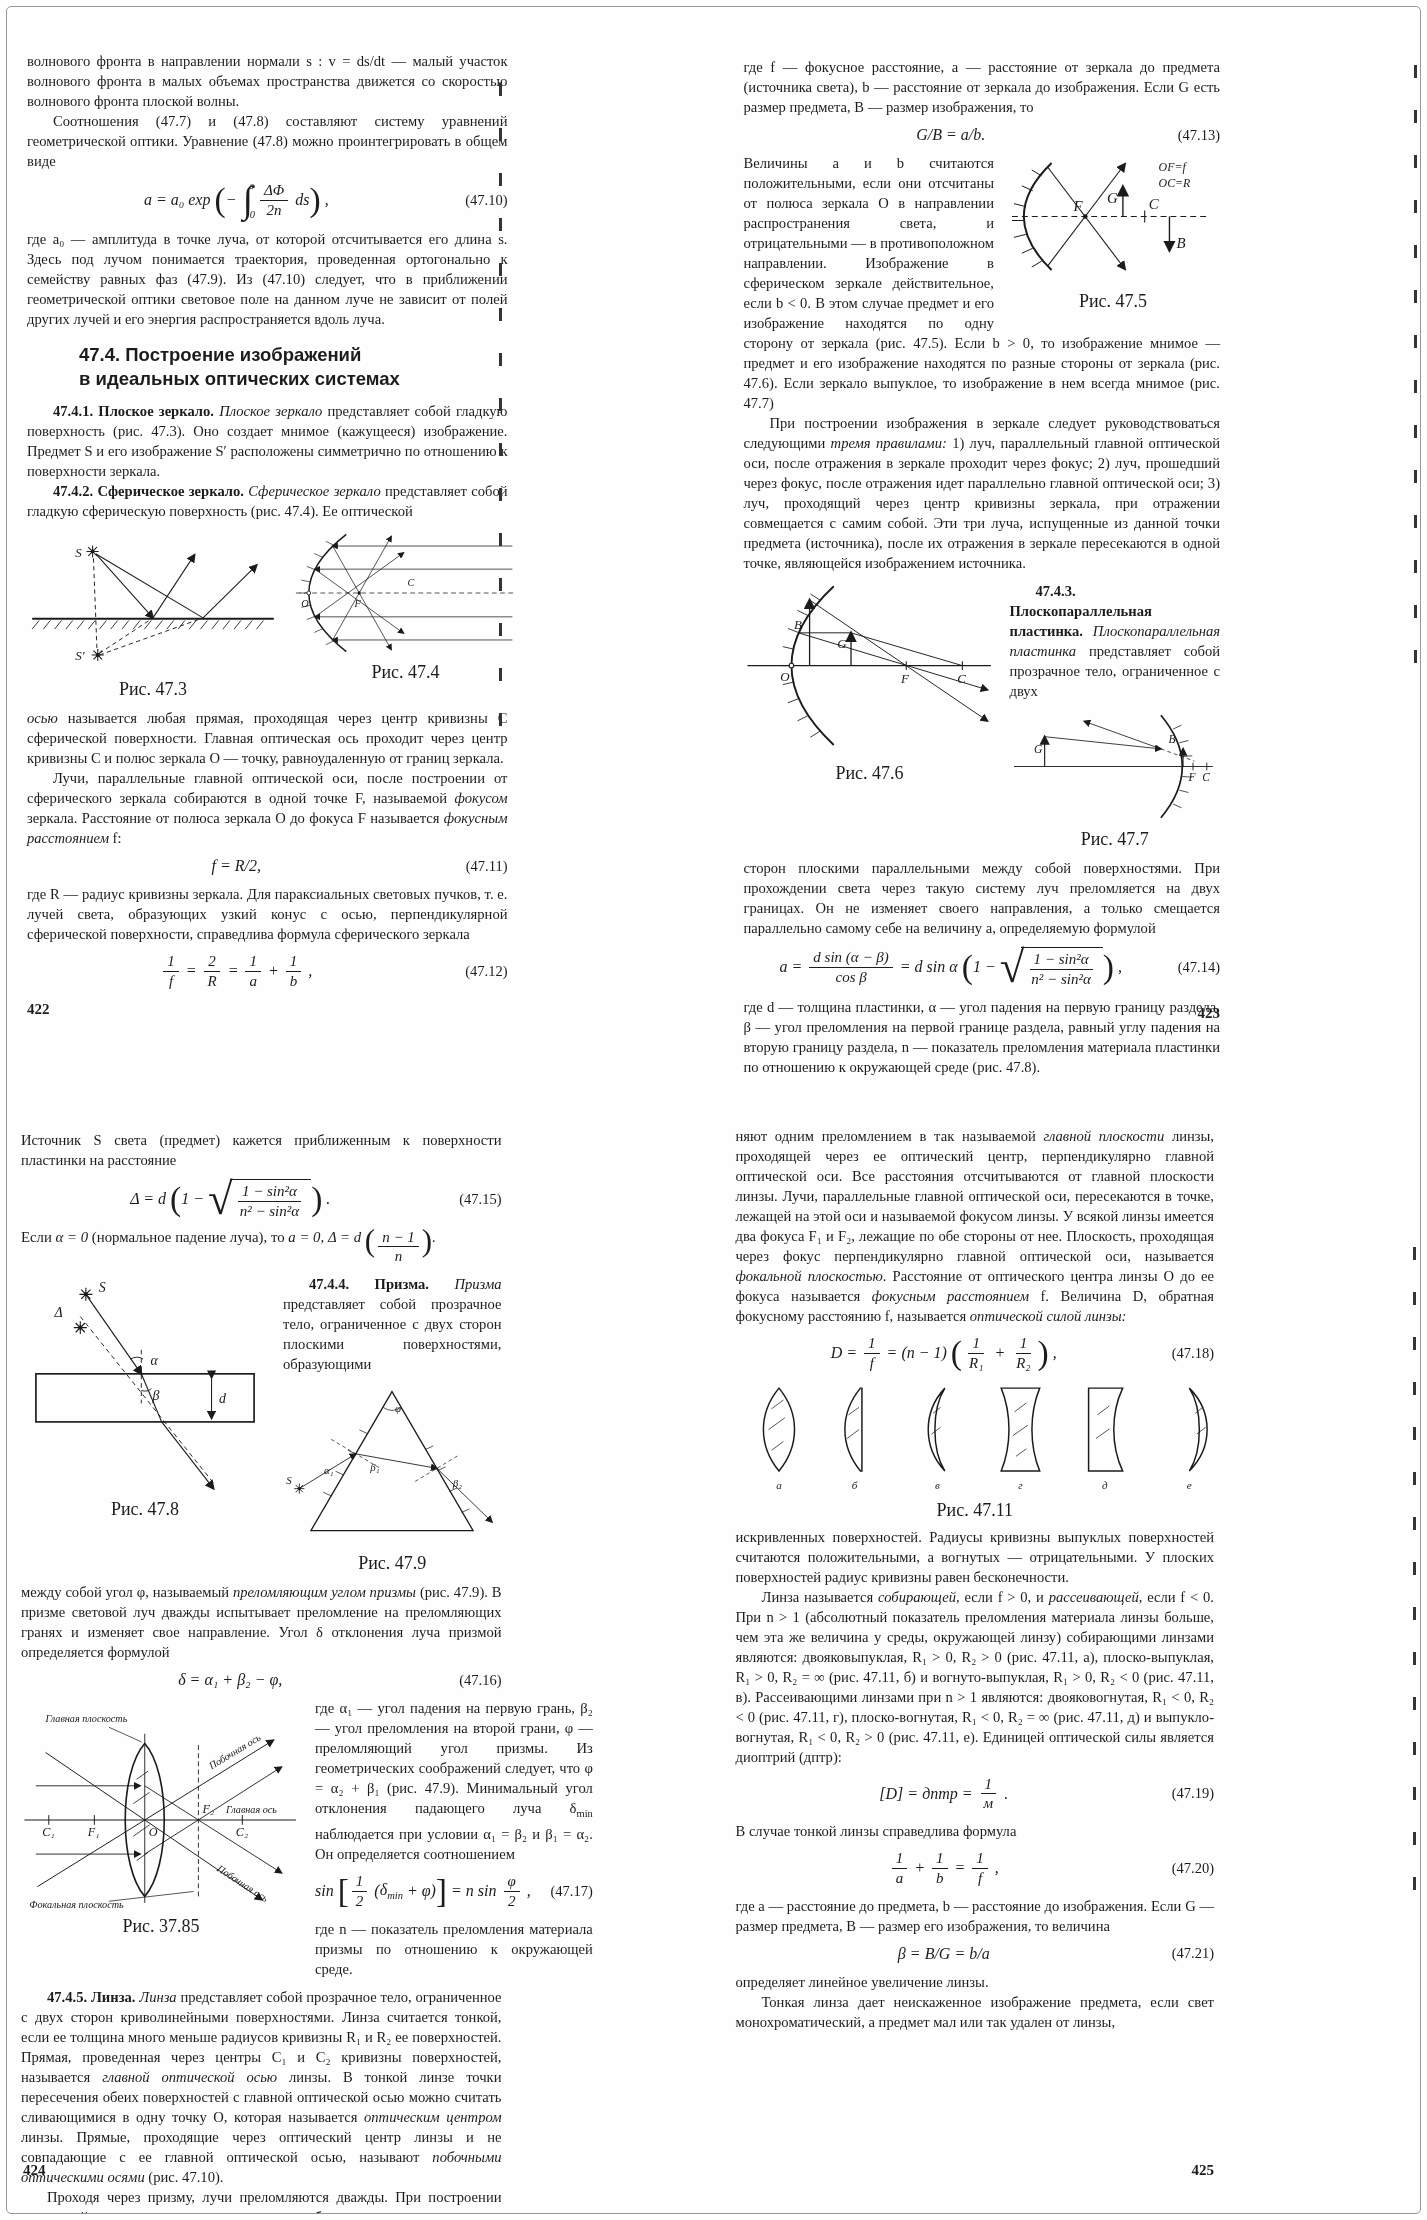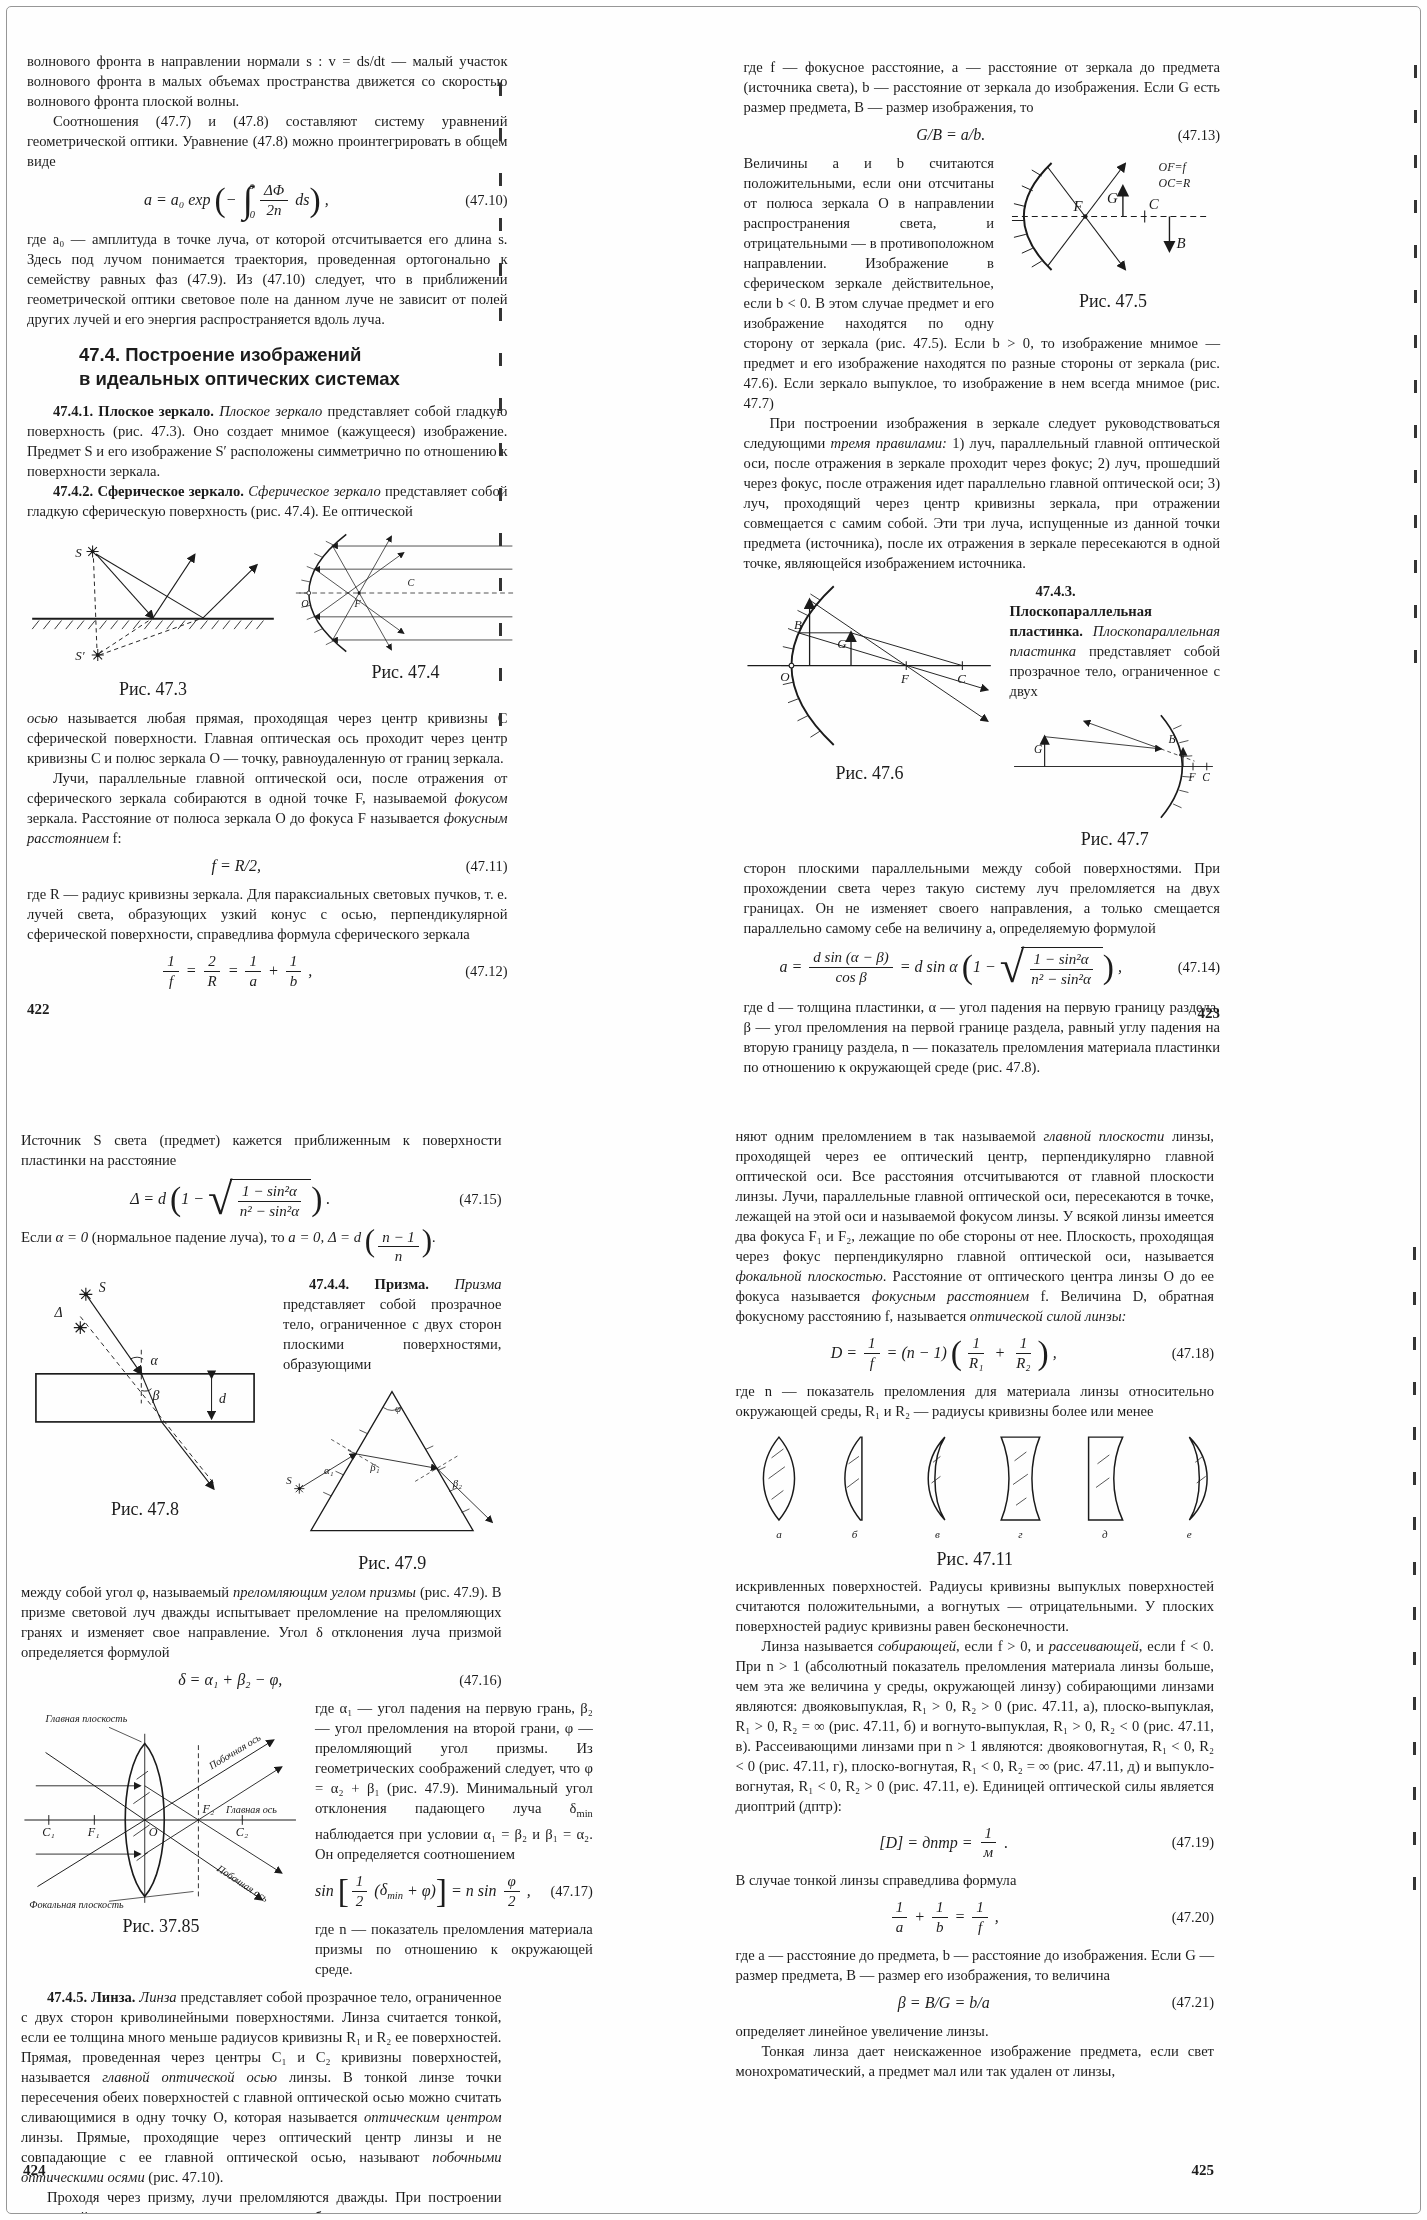--- a/index.html
+++ b/index.html
@@ -160,21 +160,21 @@
             </g>
             <text class="svgl" x="12" y="114">O</text>
             <text class="svgl" x="90" y="114">F</text>
             <text class="svgl" x="168" y="84">C</text>
           </svg>
           <figcaption class="figcap">Рис. 47.4</figcaption>
         </figure>
       </div>
 
       <p class="para noind"><span class="r-i">осью</span><span class="r-n"> называется любая прямая, проходящая через центр кривизны C сферической поверхности. Главная оптическая ось проходит через центр кривизны C и полюс зеркала O — точку, равноудаленную от границ зеркала.</span></p>
-      <p class="para"><span class="r-n">Лучи, параллельные главной оптической оси, после отражения от сферического зеркала собираются в одной точке F, называемой </span><span class="r-i">фокусом</span><span class="r-n"> зеркала. Расстояние от полюса зеркала O до фокуса F называется </span><span class="r-i">фокусным расстоянием</span><span class="r-n"> f:</span></p>
+      <p class="para"><span class="r-n">Лучи, параллельные главной оптической оси, после построении от сферического зеркала собираются в одной точке F, называемой </span><span class="r-i">фокусом</span><span class="r-n"> зеркала. Расстояние от полюса зеркала O до фокуса F называется </span><span class="r-i">фокусным расстоянием</span><span class="r-n"> f:</span></p>
       <div class="eqrow">
         <span class="eq">
             <span class="tk">f = R/2,</span>
           </span>
         <span class="eqno">(47.11)</span>
       </div>
       <p class="para noind">где R — радиус кривизны зеркала. Для параксиальных световых пучков, т. е. лучей света, образующих узкий конус с осью, перпендикулярной сферической поверхности, справедлива формула сферического зеркала</p>
       <div class="eqrow">
         <span class="eq">
             <span class="frac">
@@ -545,21 +545,20 @@
             <span class="tk"> + </span>
             <span class="frac">
               <span class="fn">1</span>
               <span class="fd">R₂</span>
             </span>
             <span class="bigp">)</span>
             <span class="tk"> ,</span>
           </span>
         <span class="eqno">(47.18)</span>
       </div>
-      <p class="para noind">где n — показатель преломления для материала линзы относительно окружающей среды, R₁ и R₂ — радиусы кривизны более или менее</p>
 
       <figure class="fig figcenter">
         <svg width="480" height="113" viewBox="0 0 648 152">
           <g stroke="#1b1b1b" fill="none" stroke-width="2">
             <path d="M58 8 C 86 42 86 86 58 120 C 30 86 30 42 58 8 Z"></path>
             <path stroke-width="1" d="M48 36 l16 -12 M44 64 l22 -16 M48 92 l16 -12"></path>
             <path d="M168 120 C 140 86 140 42 168 8 L 170 8 L 170 120 Z"></path>
             <path stroke-width="1" d="M152 44 l14 -10 M150 76 l16 -12"></path>
             <path d="M282 8 C 252 40 252 88 282 120 C 264 92 264 36 282 8 Z"></path>
             <path stroke-width="1" d="M266 42 l10 -8 M264 70 l12 -9"></path>

